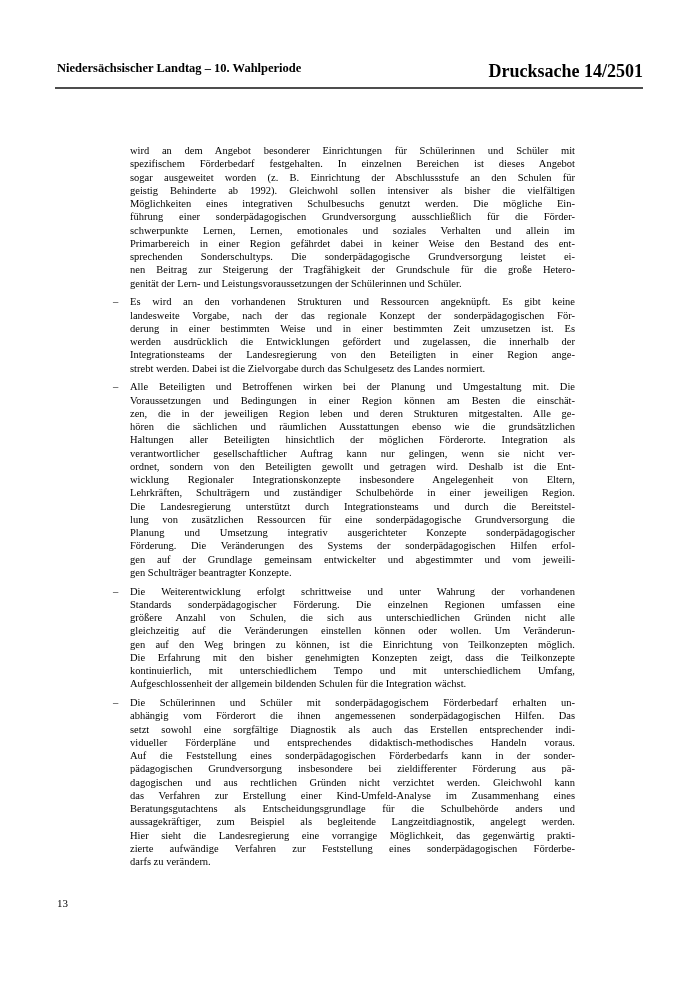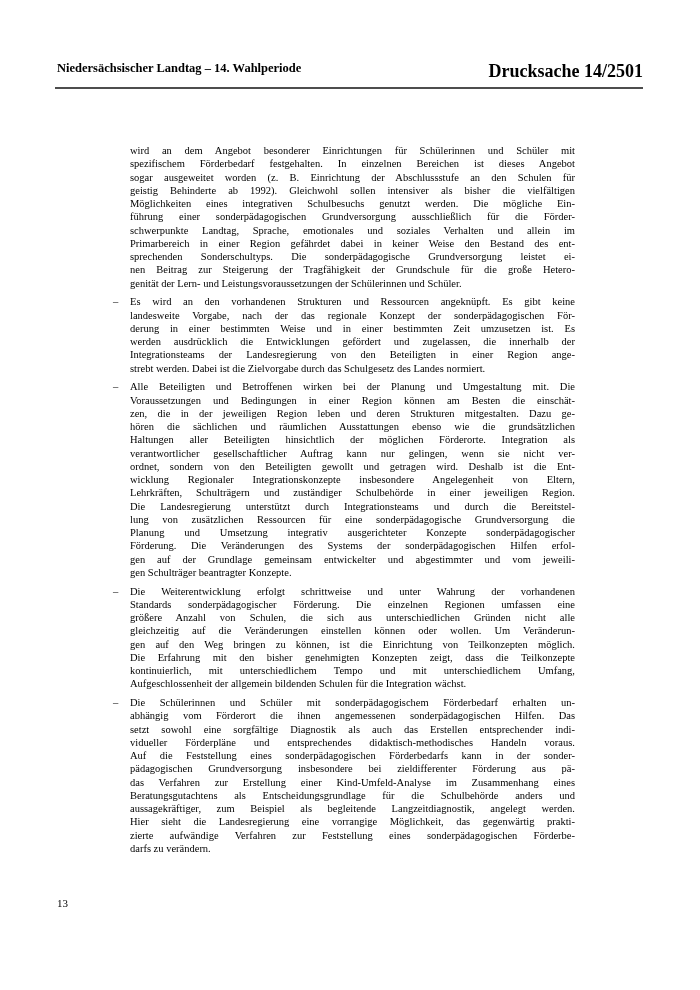--- a/index.html
+++ b/index.html
@@ -72,54 +72,54 @@
     left: 57px;
     width: 585px;
     font-size: 11px;
   }
 </style>
 </head>
 <body>
 
 <div class="page">
 
-  <div class="header-left">Niedersächsischer Landtag – 14. Wahlperiode</div>
+  <div class="header-left">Niedersächsischer Landtag – 10. Wahlperiode</div>
 
   <div class="header-right">Drucksache 14/2501</div>
 
   <div class="header-rule"></div>
 
   <div class="document-body">
       <div class="para">
         <div class="line">wird an dem Angebot besonderer Einrichtungen für Schülerinnen und Schüler mit</div>
         <div class="line">spezifischem Förderbedarf festgehalten. In einzelnen Bereichen ist dieses Angebot</div>
         <div class="line">sogar ausgeweitet worden (z. B. Einrichtung der Abschlussstufe an den Schulen für</div>
         <div class="line">geistig Behinderte ab 1992). Gleichwohl sollen intensiver als bisher die vielfältigen</div>
         <div class="line">Möglichkeiten eines integrativen Schulbesuchs genutzt werden. Die mögliche Ein-</div>
         <div class="line">führung einer sonderpädagogischen Grundversorgung ausschließlich für die Förder-</div>
-        <div class="line">schwerpunkte Landtag, Sprache, emotionales und soziales Verhalten und allein im</div>
+        <div class="line">schwerpunkte Lernen, Lernen, emotionales und soziales Verhalten und allein im</div>
         <div class="line">Primarbereich in einer Region gefährdet dabei in keiner Weise den Bestand des ent-</div>
         <div class="line">sprechenden Sonderschultyps. Die sonderpädagogische Grundversorgung leistet ei-</div>
         <div class="line">nen Beitrag zur Steigerung der Tragfähigkeit der Grundschule für die große Hetero-</div>
         <div class="line last">genität der Lern- und Leistungsvoraussetzungen der Schülerinnen und Schüler.</div>
       </div>
       <div class="para">
         <span class="dash">–</span>
         <div class="line">Es wird an den vorhandenen Strukturen und Ressourcen angeknüpft. Es gibt keine</div>
         <div class="line">landesweite Vorgabe, nach der das regionale Konzept der sonderpädagogischen För-</div>
         <div class="line">derung in einer bestimmten Weise und in einer bestimmten Zeit umzusetzen ist. Es</div>
         <div class="line">werden ausdrücklich die Entwicklungen gefördert und zugelassen, die innerhalb der</div>
         <div class="line">Integrationsteams der Landesregierung von den Beteiligten in einer Region ange-</div>
         <div class="line last">strebt werden. Dabei ist die Zielvorgabe durch das Schulgesetz des Landes normiert.</div>
       </div>
       <div class="para">
         <span class="dash">–</span>
         <div class="line">Alle Beteiligten und Betroffenen wirken bei der Planung und Umgestaltung mit. Die</div>
         <div class="line">Voraussetzungen und Bedingungen in einer Region können am Besten die einschät-</div>
-        <div class="line">zen, die in der jeweiligen Region leben und deren Strukturen mitgestalten. Dazu ge-</div>
+        <div class="line">zen, die in der jeweiligen Region leben und deren Strukturen mitgestalten. Alle ge-</div>
         <div class="line">hören die sächlichen und räumlichen Ausstattungen ebenso wie die grundsätzlichen</div>
         <div class="line">Haltungen aller Beteiligten hinsichtlich der möglichen Förderorte. Integration als</div>
         <div class="line">verantwortlicher gesellschaftlicher Auftrag kann nur gelingen, wenn sie nicht ver-</div>
         <div class="line">ordnet, sondern von den Beteiligten gewollt und getragen wird. Deshalb ist die Ent-</div>
         <div class="line">wicklung Regionaler Integrationskonzepte insbesondere Angelegenheit von Eltern,</div>
         <div class="line">Lehrkräften, Schulträgern und zuständiger Schulbehörde in einer jeweiligen Region.</div>
         <div class="line">Die Landesregierung unterstützt durch Integrationsteams und durch die Bereitstel-</div>
         <div class="line">lung von zusätzlichen Ressourcen für eine sonderpädagogische Grundversorgung die</div>
         <div class="line">Planung und Umsetzung integrativ ausgerichteter Konzepte sonderpädagogischer</div>
         <div class="line">Förderung. Die Veränderungen des Systems der sonderpädagogischen Hilfen erfol-</div>
@@ -138,20 +138,21 @@
         <div class="line last">Aufgeschlossenheit der allgemein bildenden Schulen für die Integration wächst.</div>
       </div>
       <div class="para">
         <span class="dash">–</span>
         <div class="line">Die Schülerinnen und Schüler mit sonderpädagogischem Förderbedarf erhalten un-</div>
         <div class="line">abhängig vom Förderort die ihnen angemessenen sonderpädagogischen Hilfen. Das</div>
         <div class="line">setzt sowohl eine sorgfältige Diagnostik als auch das Erstellen entsprechender indi-</div>
         <div class="line">vidueller Förderpläne und entsprechendes didaktisch-methodisches Handeln voraus.</div>
         <div class="line">Auf die Feststellung eines sonderpädagogischen Förderbedarfs kann in der sonder-</div>
         <div class="line">pädagogischen Grundversorgung insbesondere bei zieldifferenter Förderung aus pä-</div>
+        <div class="line">dagogischen und aus rechtlichen Gründen nicht verzichtet werden. Gleichwohl kann</div>
         <div class="line">das Verfahren zur Erstellung einer Kind-Umfeld-Analyse im Zusammenhang eines</div>
         <div class="line">Beratungsgutachtens als Entscheidungsgrundlage für die Schulbehörde anders und</div>
         <div class="line">aussagekräftiger, zum Beispiel als begleitende Langzeitdiagnostik, angelegt werden.</div>
         <div class="line">Hier sieht die Landesregierung eine vorrangige Möglichkeit, das gegenwärtig prakti-</div>
         <div class="line">zierte aufwändige Verfahren zur Feststellung eines sonderpädagogischen Förderbe-</div>
         <div class="line last">darfs zu verändern.</div>
       </div>
     </div>
 
   <div class="footer-pagenum">13</div>

